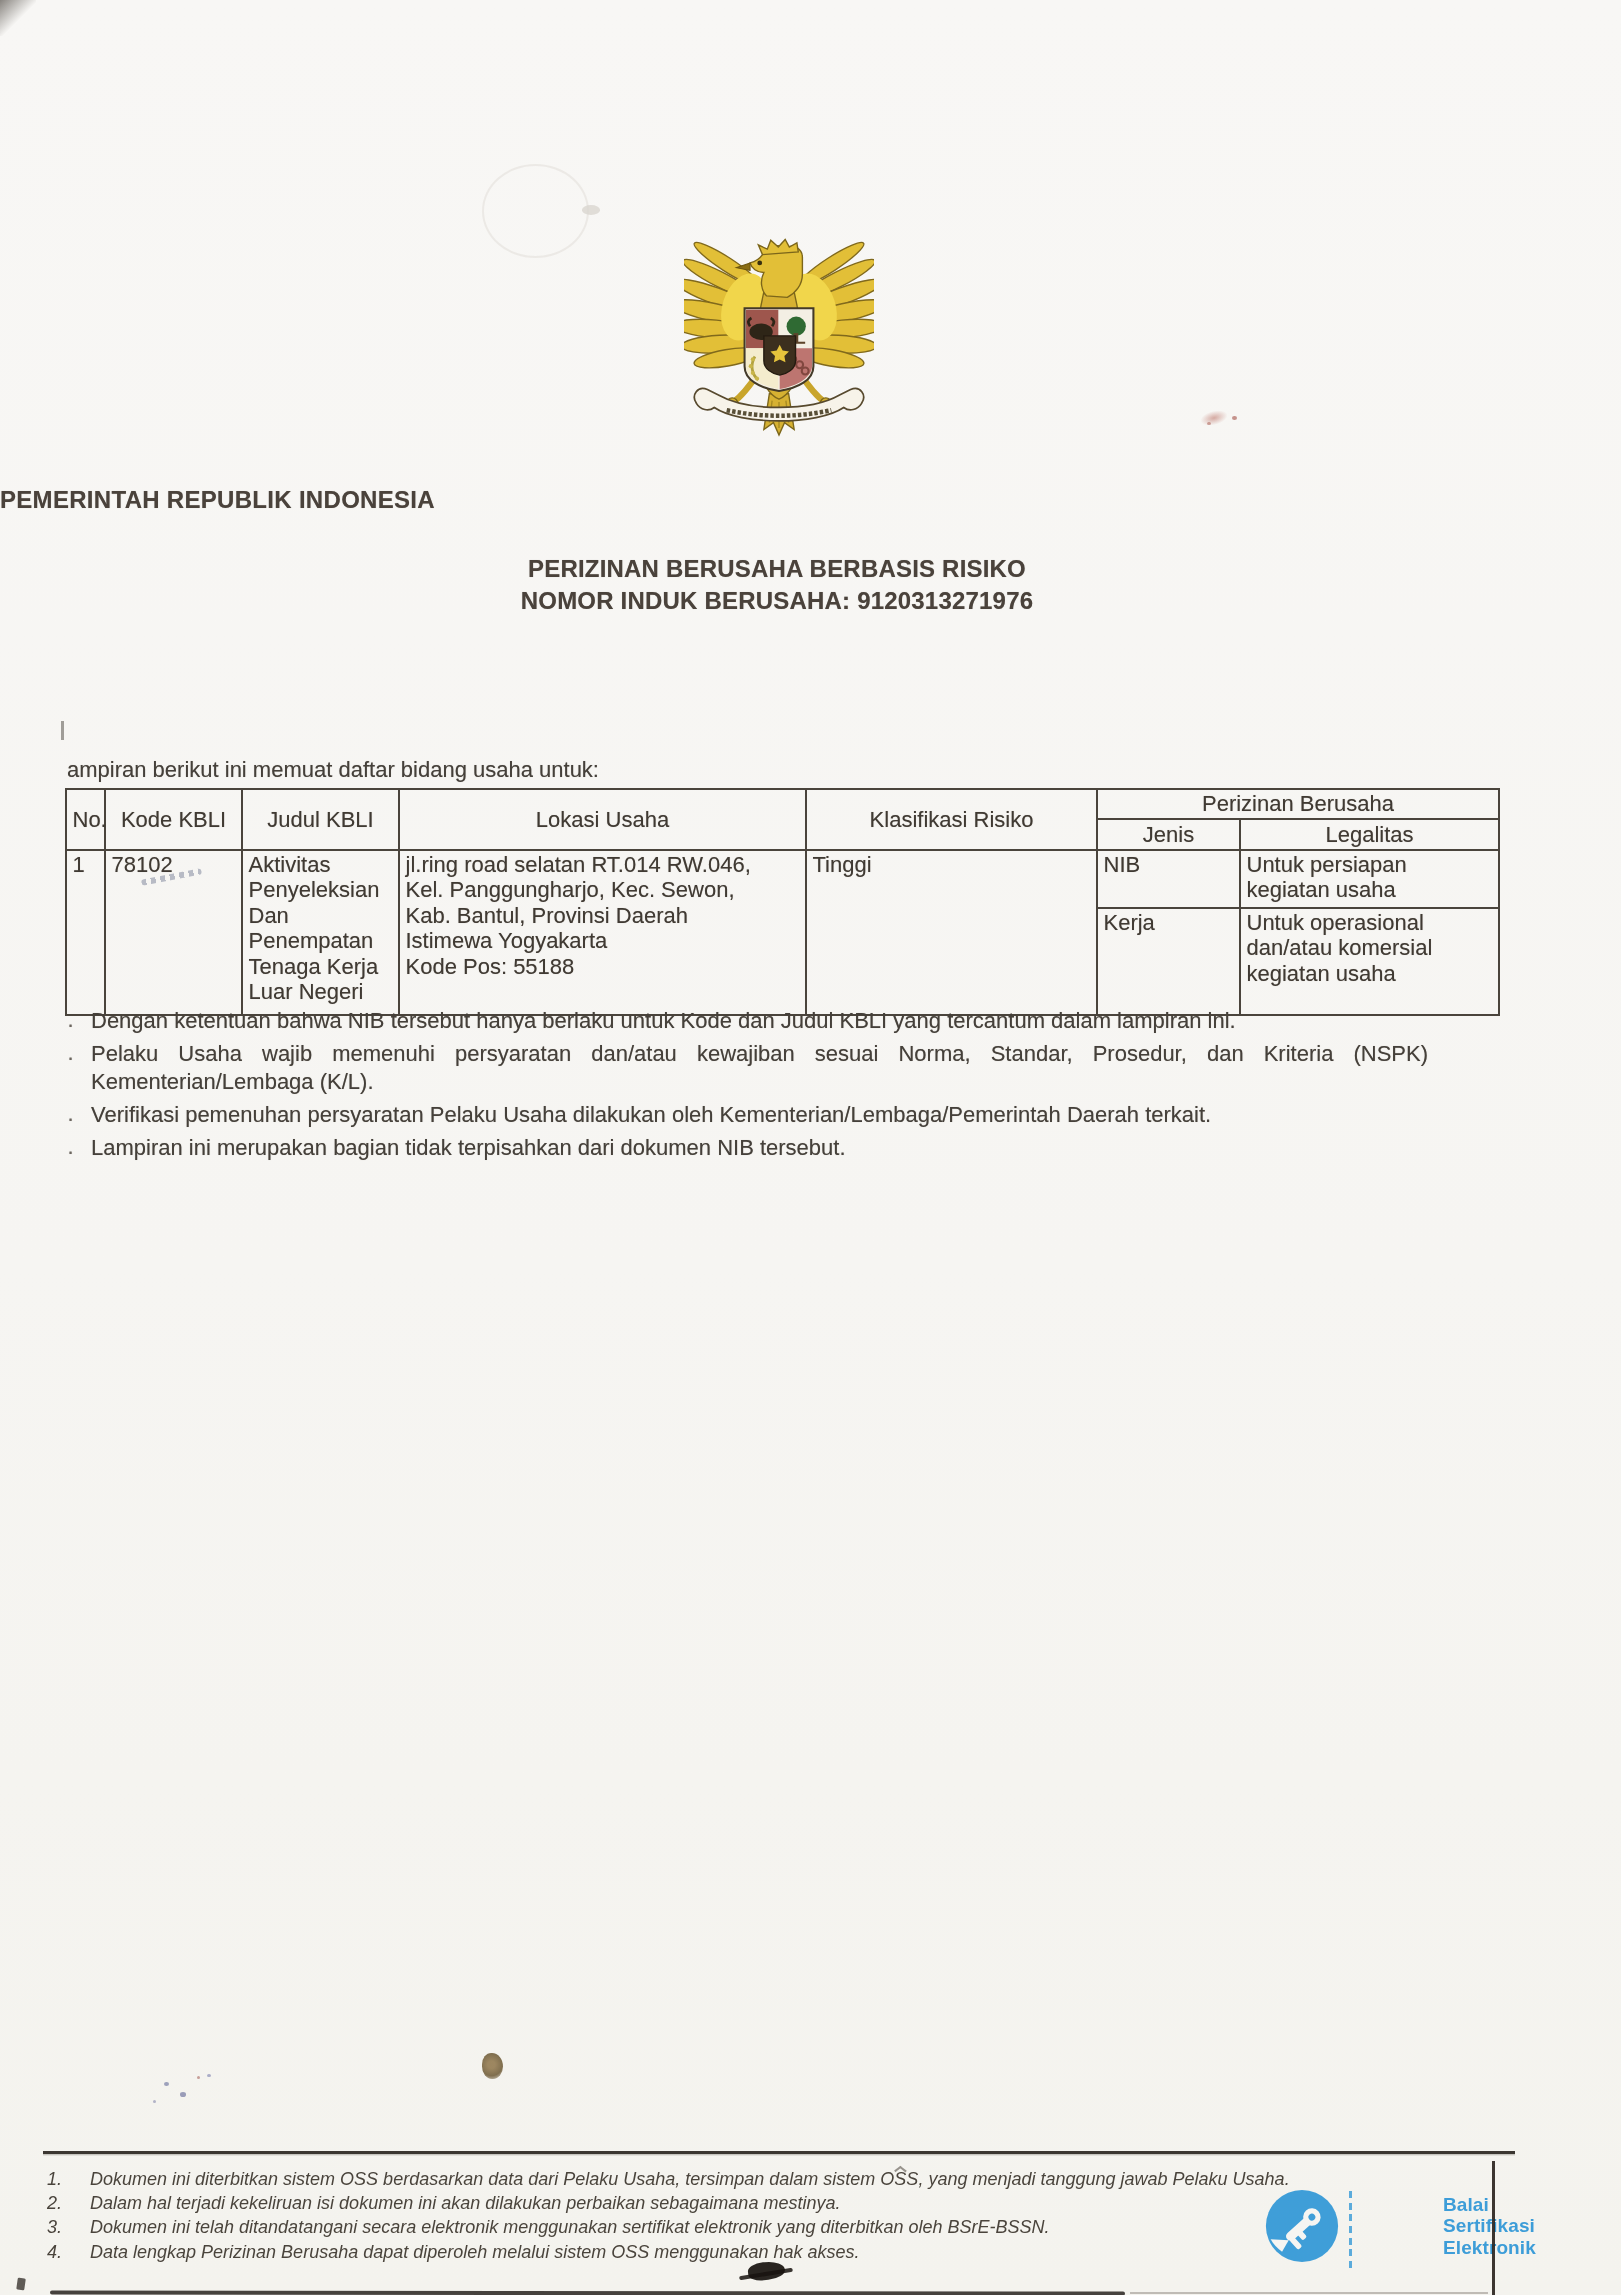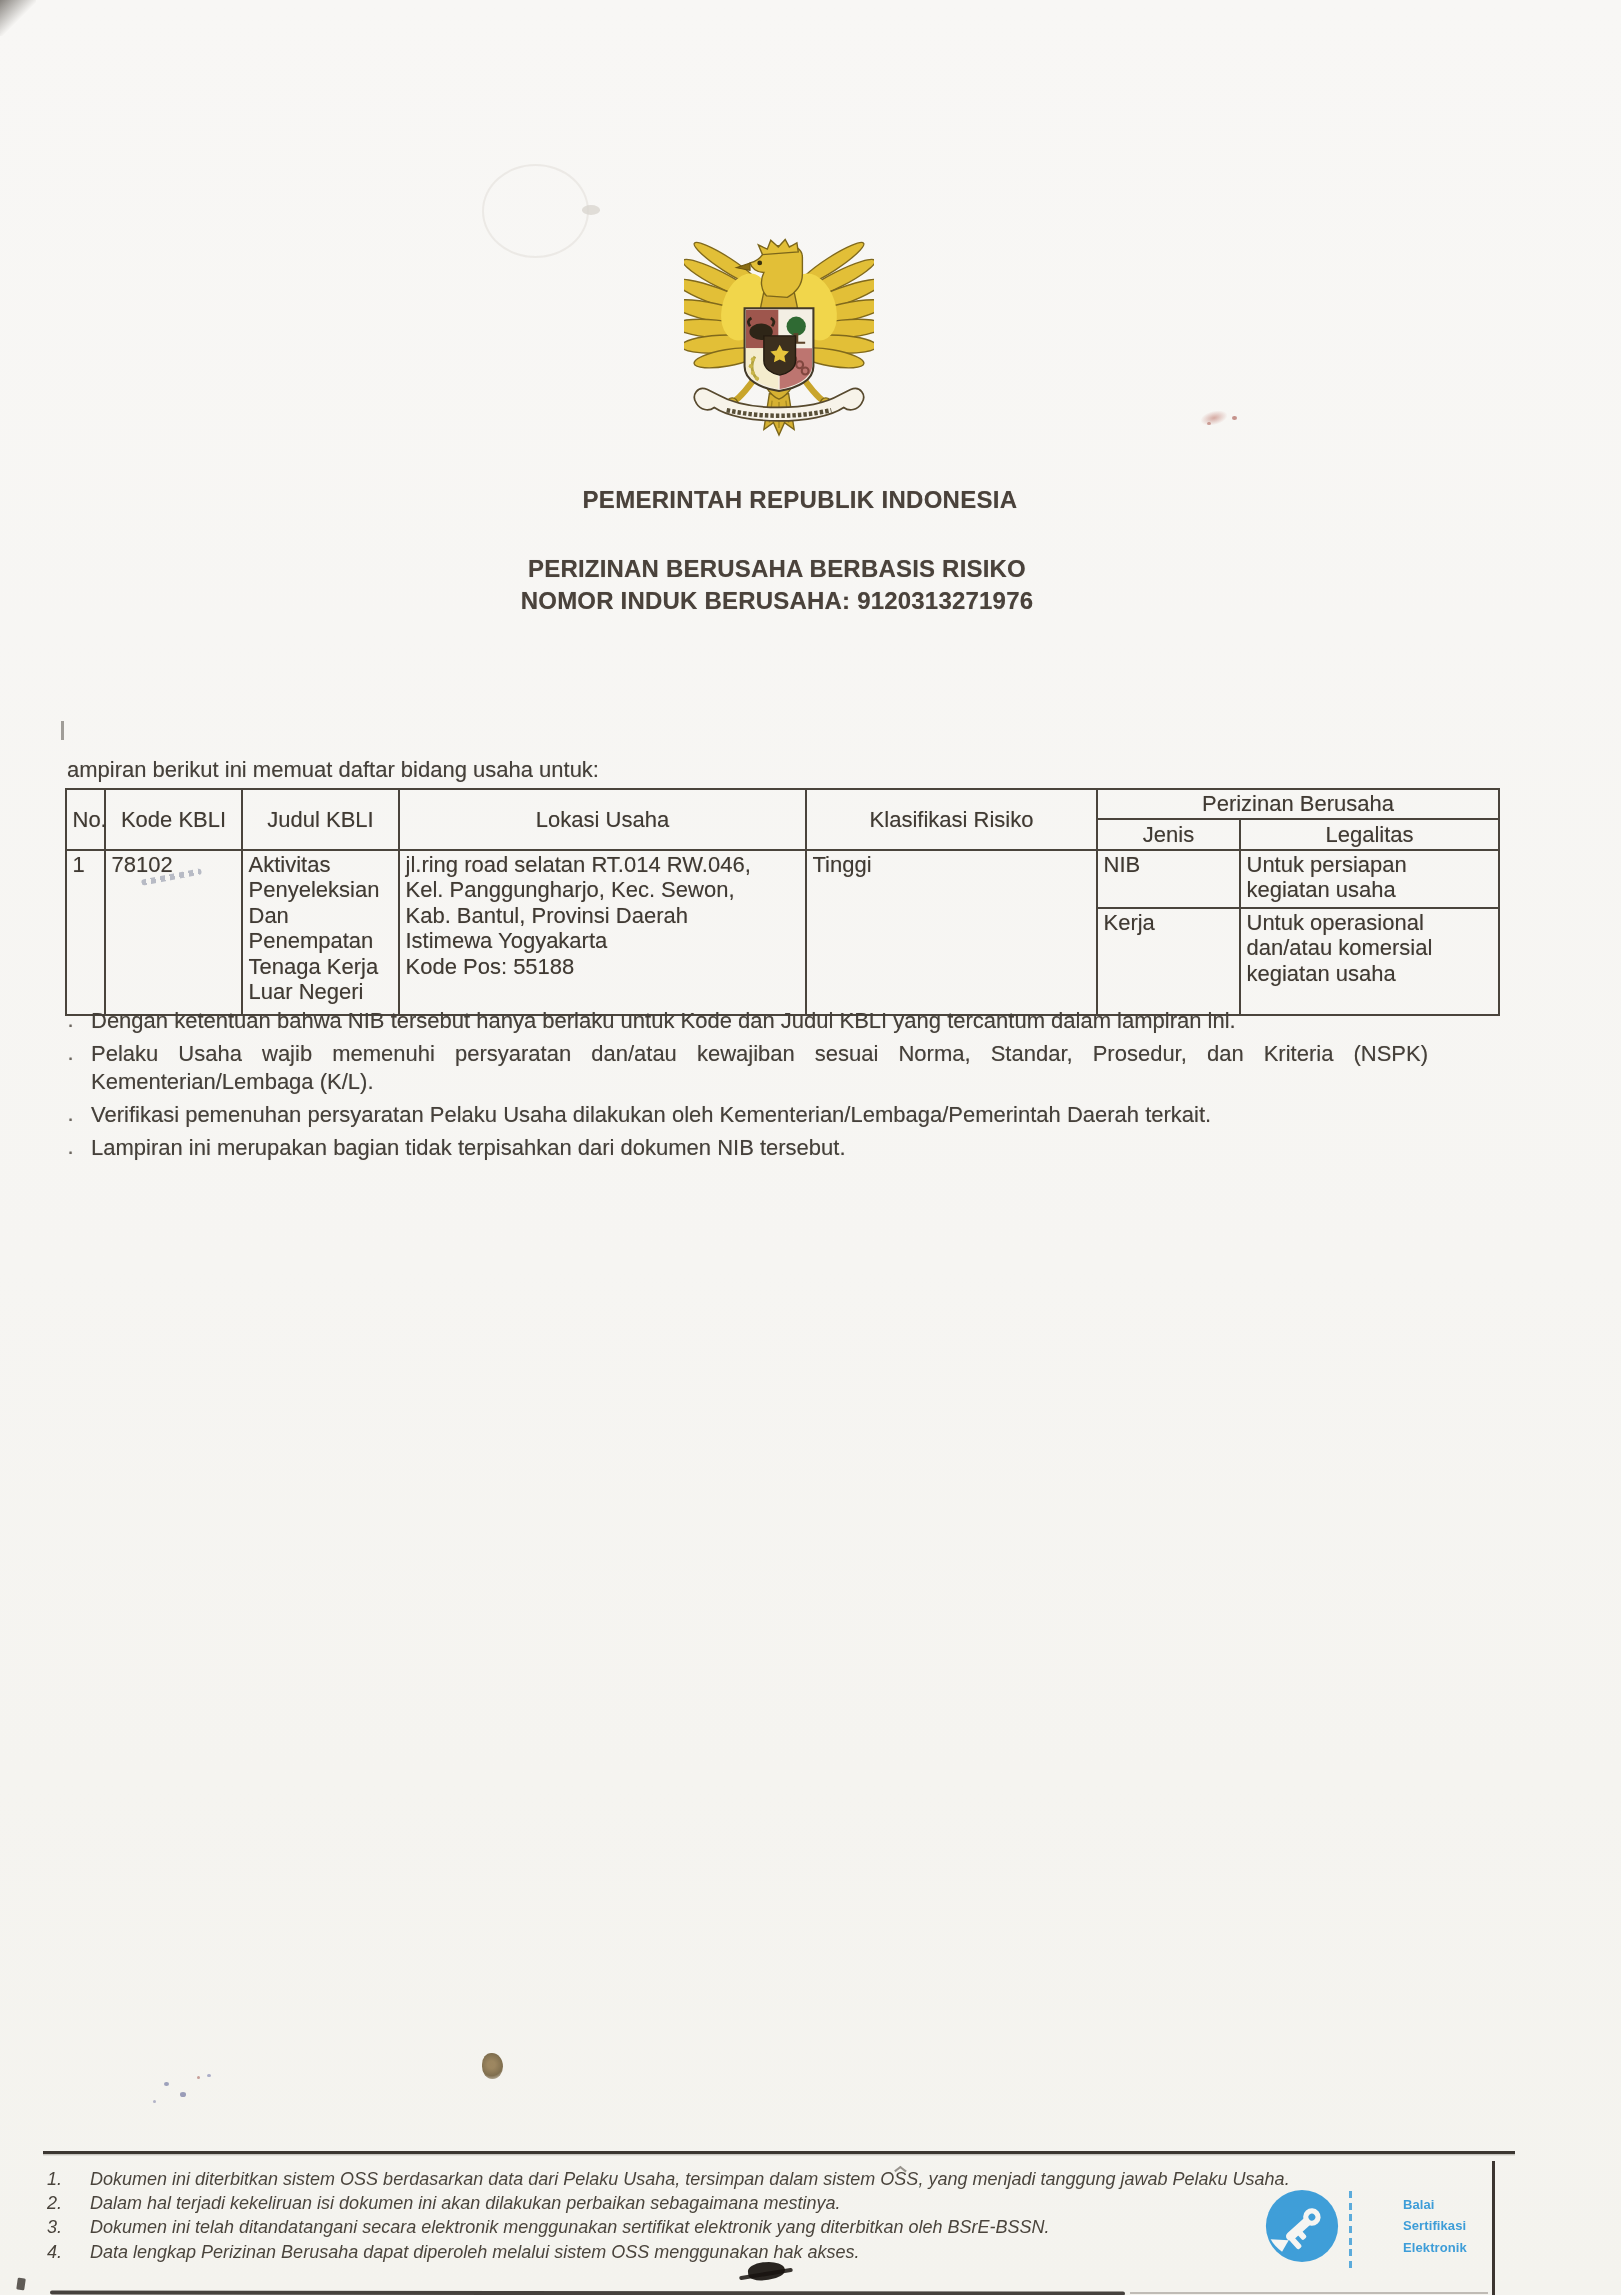--- a/index.html
+++ b/index.html
@@ -7,21 +7,21 @@
     position:relative;
     width:1622px;height:2295px;
     background:linear-gradient(180deg,#f8f7f5 0%,#f6f5f2 55%,#f4f3ee 100%);
     overflow:hidden;
     font-family:"Liberation Sans","DejaVu Sans",sans-serif;
     color:#46403a;
   }
   .soft{text-shadow:0 0 0.7px rgba(62,54,46,.42);}
   .abs{position:absolute;}
   
-  .gov-title{left:0;width:1554px;top:486px;text-align:center;font-size:24px;font-weight:700;color:#4a423b;letter-spacing:0.3px;padding-left:23px;}
+  .gov-title{left:0;width:1554px;top:486px;font-size:24px;font-weight:700;color:#4a423b;letter-spacing:0.3px;}
   .doc-title{left:0;width:1554px;top:553px;text-align:center;font-size:24px;font-weight:700;color:#4a423b;line-height:32px;letter-spacing:0.2px;}
   
   .intro{left:67px;top:757px;font-size:22px;color:#45403a;}
   .l-sliver{left:61px;top:721px;width:2.8px;height:18.6px;background:#5a544c;opacity:.55;}
   
   .kbli-table{position:absolute;left:65px;top:788px;border-collapse:collapse;table-layout:fixed;width:1433px;font-size:22px;line-height:25.5px;color:#403a33;}
   .kbli-table th,.kbli-table td{border:2.1px solid #4a443c;padding:1.4px 5.5px;font-weight:400;}
   .kbli-table thead th{text-align:center;vertical-align:middle;}
   .kbli-table tbody td{vertical-align:top;text-align:left;}
   .row-top{height:58px;}
@@ -37,21 +37,21 @@
   
   .footer-rule{left:43px;top:2151px;width:1472px;height:2.8px;background:#3b3631;box-shadow:0 1.4px 0 rgba(59,54,49,.25);}
   .footnotes{left:47px;top:2169px;width:1247px;}
   .footnote{display:flex;margin-bottom:2.8px;}
   .fn-num{width:43px;flex:0 0 43px;font-size:18px;font-style:italic;color:#4a443c;}
   .fn-text{width:1202px;font-size:18px;font-style:italic;line-height:21.4px;color:#4a443c;}
   
   .bse-badge{left:1264px;top:2188px;width:76px;height:76px;}
   .bse-divider{left:1349px;top:2191px;width:2.8px;height:80px;
     background:repeating-linear-gradient(180deg,#4aa3d9 0 6.9px,rgba(0,0,0,0) 6.9px 11.7px);opacity:.9;}
-  .bse-text{left:1403px;top:2194px;width:158px;font-size:13px;font-weight:700;line-height:21.4px;color:#3d9dd8;letter-spacing:0.1px;}
+  .bse-text{left:1443px;top:2194px;width:158px;font-size:19px;font-weight:700;line-height:21.4px;color:#3d9dd8;letter-spacing:0.1px;}
   .fold-line{left:1492px;top:2161px;width:3.4px;height:134px;background:#2b2520;opacity:.92;}
   
   .corner-smudge{left:-19.3px;top:-19.3px;width:55px;height:55px;background:linear-gradient(135deg,#5a554f 30%,rgba(90,85,79,0) 70%);transform:rotate(0deg);opacity:.8;}
   .faint-arc{left:482px;top:164px;width:103px;height:90px;border:2.1px solid #e2dfd9;border-radius:50%;opacity:.55;}
   .gray-blob{left:582px;top:205px;width:18px;height:9.6px;background:#d9d6cf;border-radius:50%;opacity:.8;}
   .red-speckle{left:1200px;top:411px;width:27.6px;height:13.8px;background:radial-gradient(ellipse at 50% 50%,rgba(184,106,94,.55),rgba(184,106,94,0) 70%);transform:rotate(-14deg);}
   .red-dot1{left:1207px;top:422px;width:4.1px;height:3.4px;background:#b06a60;border-radius:50%;opacity:.6;}
   .red-dot2{left:1232px;top:416px;width:4.8px;height:4.1px;background:#aa5e55;border-radius:50%;opacity:.65;}
   .pencil-squiggle{left:141px;top:874px;width:61px;height:6.2px;transform:rotate(-11deg);opacity:.6;
     background:repeating-linear-gradient(90deg,#8d93a6 0 4.8px,rgba(0,0,0,0) 4.8px 9.6px);border-radius:2.8px;}

